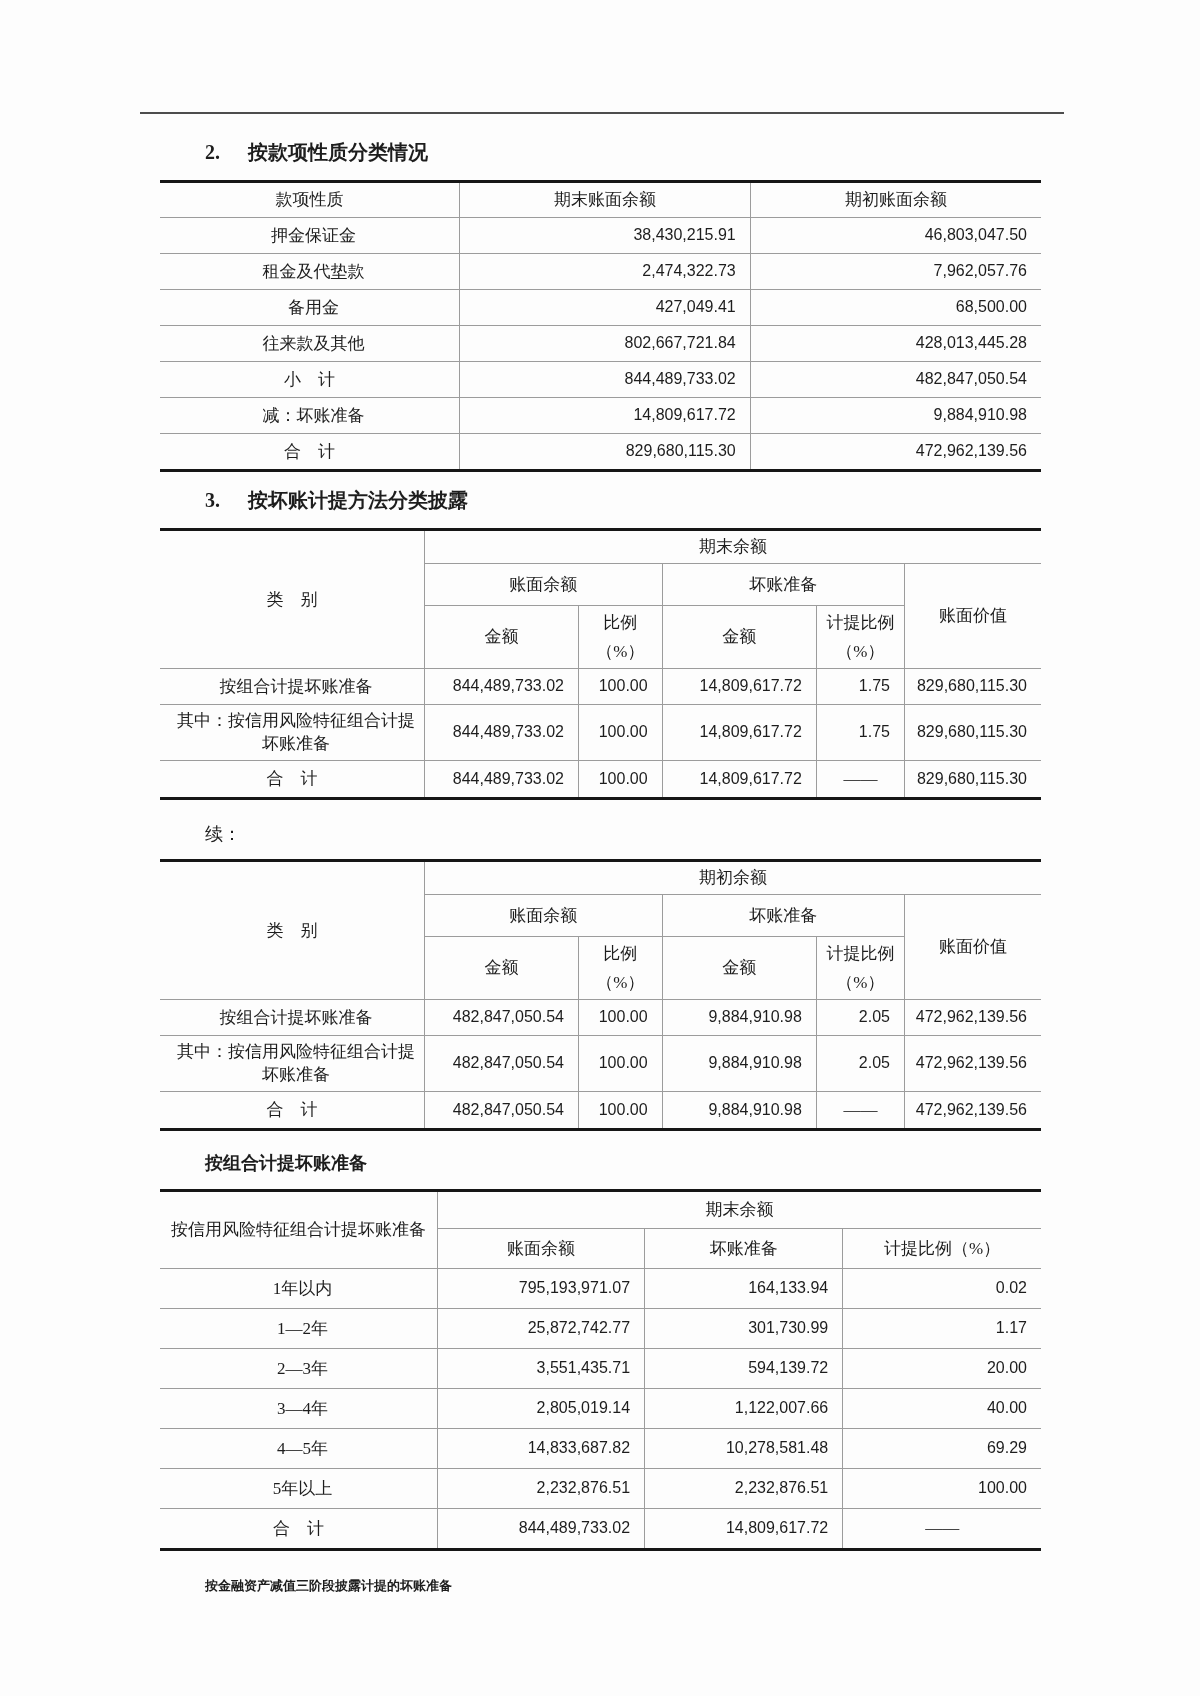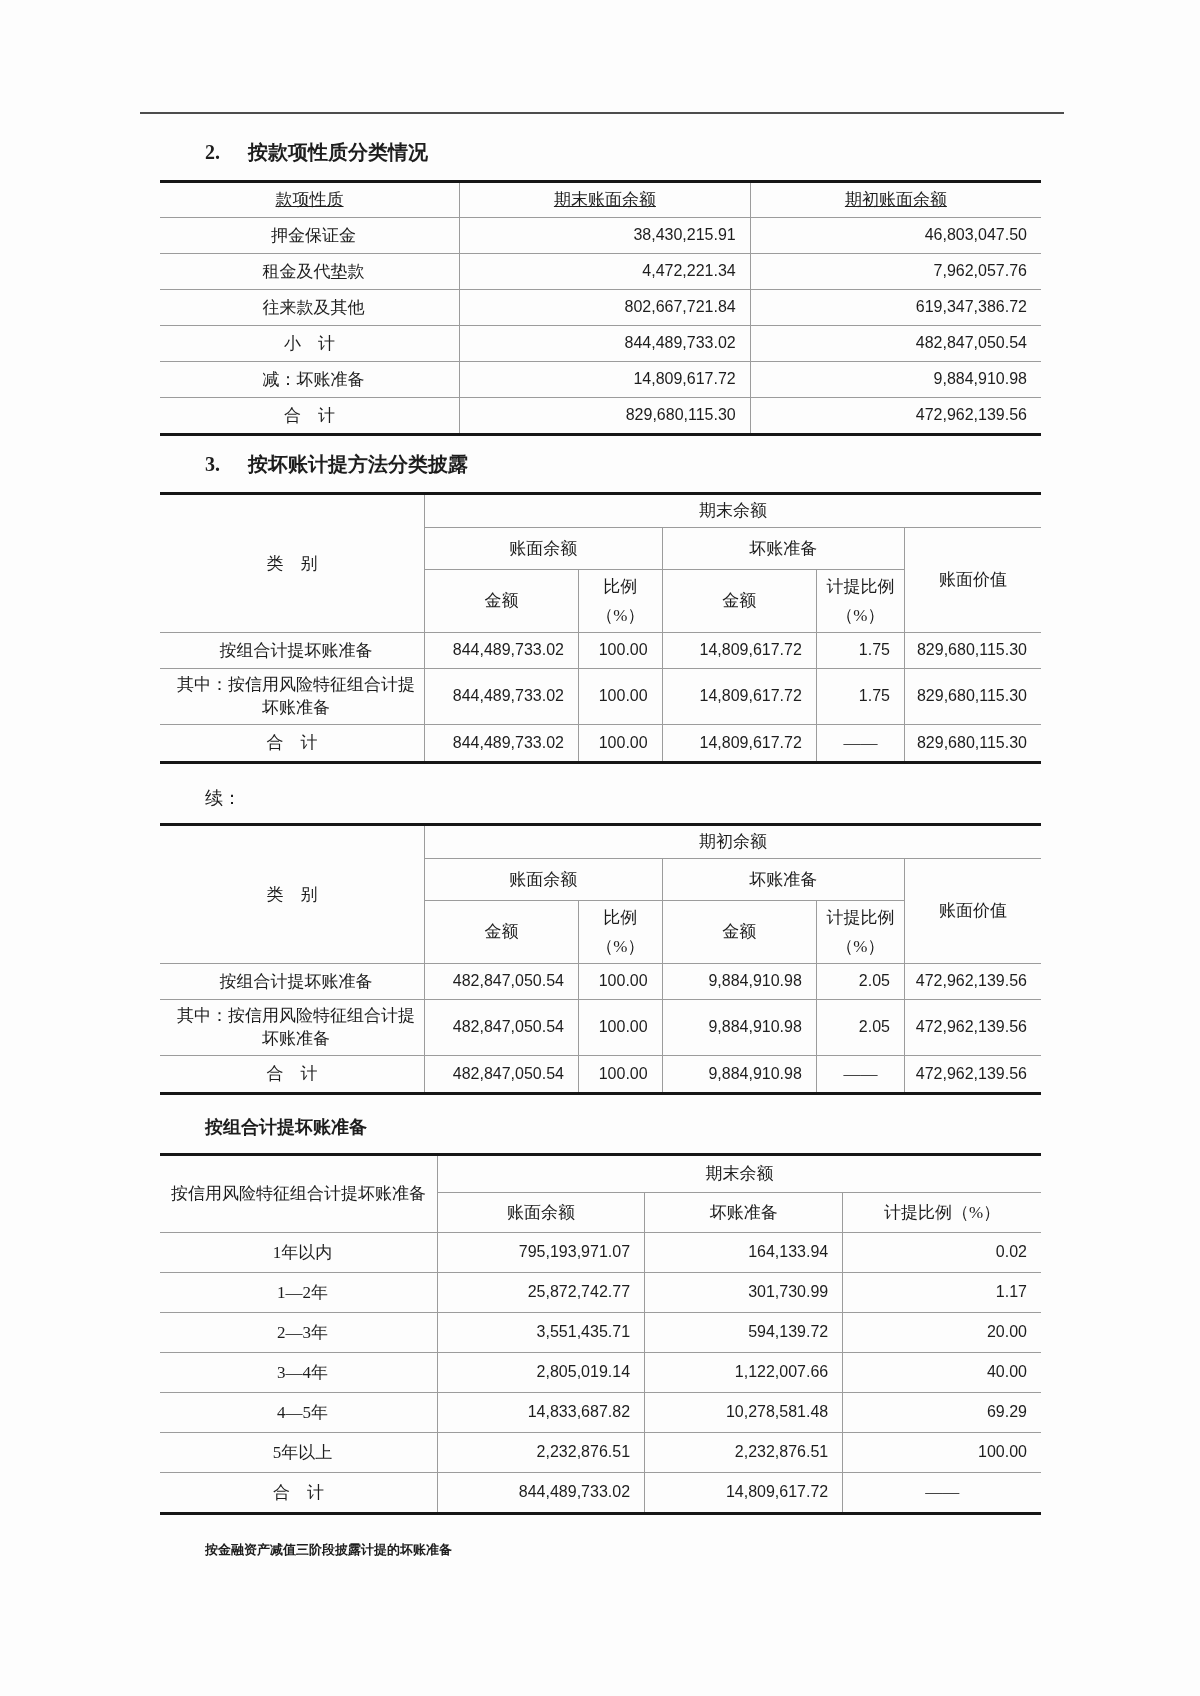--- a/index.html
+++ b/index.html
@@ -23,21 +23,21 @@
   table { width:100%; border-collapse:collapse; border:hidden; table-layout:fixed; }
   th, td {
     border:1px solid #9c9c9c; font-weight:normal; font-size:17px;
     padding:2px 4px; vertical-align:middle; text-align:center;
   }
   .num { text-align:right; padding-right:14px; font-family:"Liberation Sans", sans-serif; font-size:16px; }
   .lbl { text-align:center; padding-left:12px; }
   .ctr { text-align:center; }
   .pre { white-space:pre-line; line-height:29px; }
 
-  .t1 tr.hrow { height:34px;text-decoration:underline; }
+  .t1 tr.hrow { height:34px; }
   .t1 tr.drow { height:36px; }
 
   .t23 tr.hr1 { height:32px; }
   .t23 tr.hr2 { height:42px; }
   .t23 tr.hr3 { height:52px; }
   .t23 tr.r1 { height:36px; }
   .t23 tr.r2 { height:56px; }
   .t23 tr.r3 { height:37px; }
 
   .t4 tr.hr1 { height:36px; }
@@ -73,27 +73,32 @@
           <th class="ctr">期末账面余额</th>
           <th class="ctr">期初账面余额</th>
         </tr>
         <tr class="drow">
           <td class="lbl">押金保证金</td>
           <td class="num">38,430,215.91</td>
           <td class="num">46,803,047.50</td>
         </tr>
         <tr class="drow">
           <td class="lbl">租金及代垫款</td>
-          <td class="num">4,472,221.34</td>
+          <td class="num">2,474,322.73</td>
           <td class="num">7,962,057.76</td>
+        </tr>
+        <tr class="drow">
+          <td class="lbl">备用金</td>
+          <td class="num">427,049.41</td>
+          <td class="num">68,500.00</td>
         </tr>
         <tr class="drow">
           <td class="lbl">往来款及其他</td>
           <td class="num">802,667,721.84</td>
-          <td class="num">619,347,386.72</td>
+          <td class="num">428,013,445.28</td>
         </tr>
         <tr class="drow">
           <td class="ctr">小　计</td>
           <td class="num">844,489,733.02</td>
           <td class="num">482,847,050.54</td>
         </tr>
         <tr class="drow">
           <td class="lbl">减：坏账准备</td>
           <td class="num">14,809,617.72</td>
           <td class="num">9,884,910.98</td>

